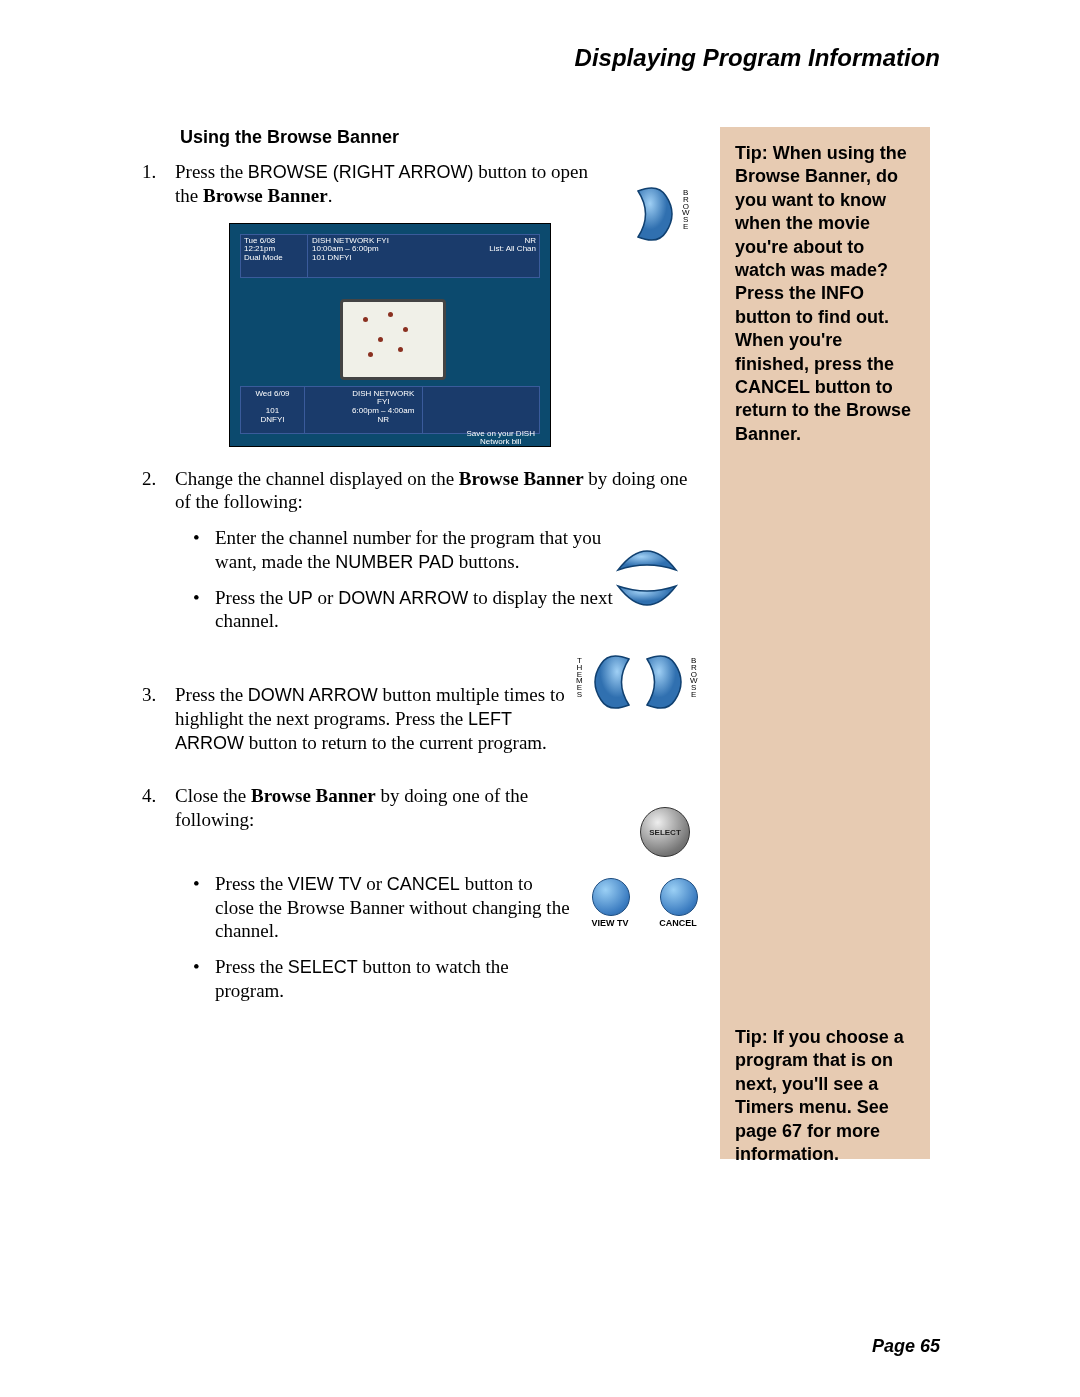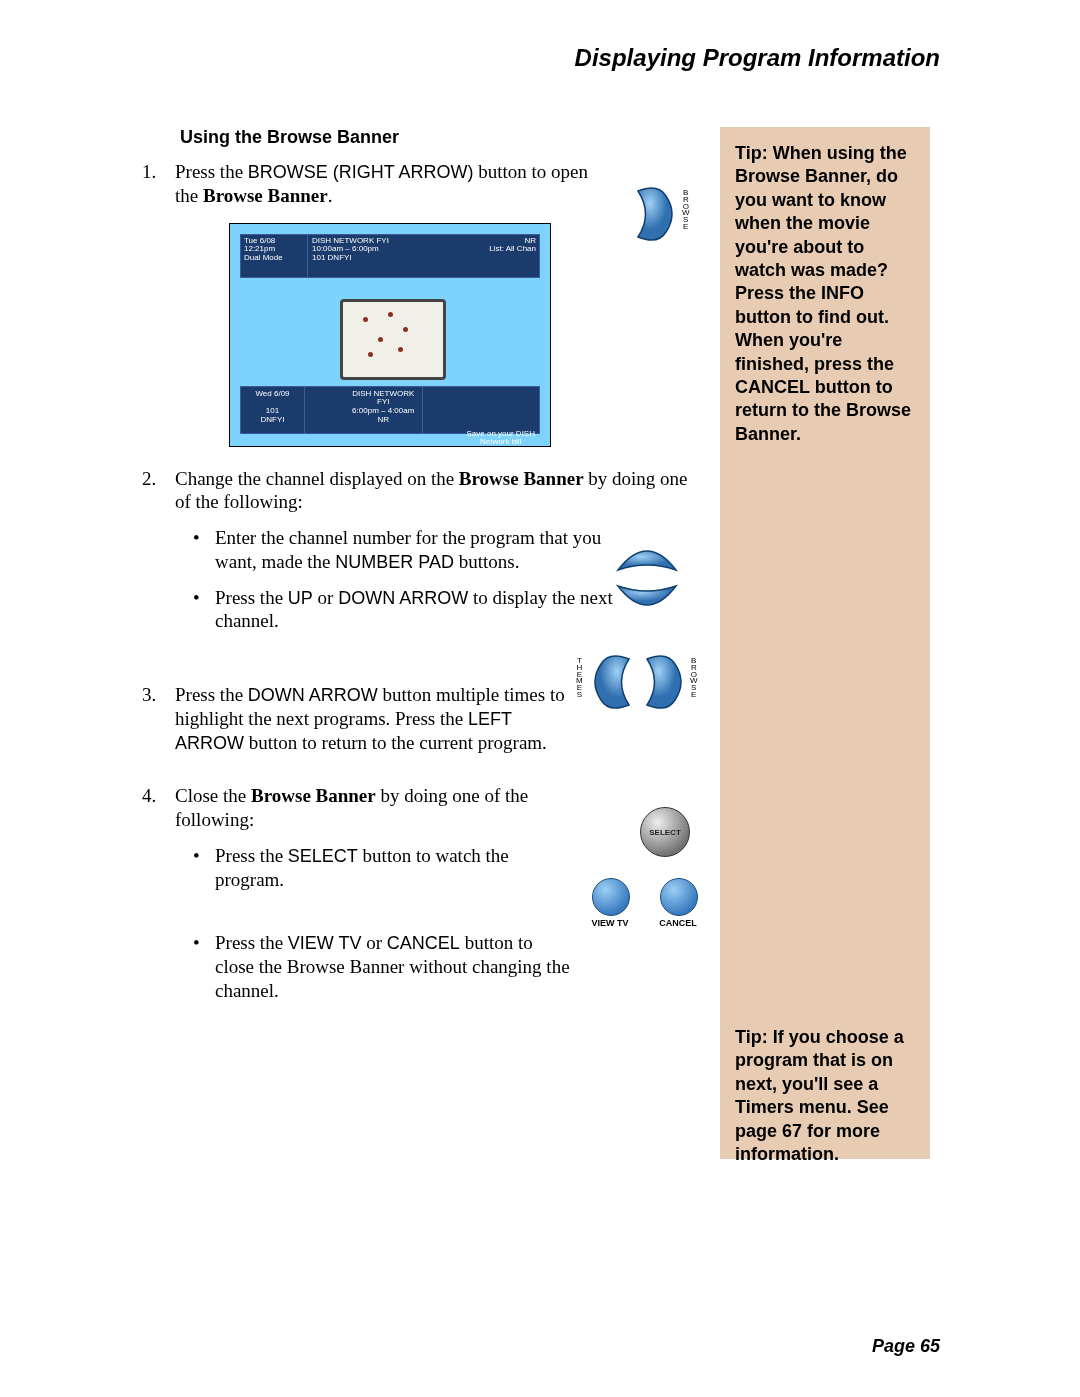--- a/index.html
+++ b/index.html
@@ -92,21 +92,21 @@
     font-family: Arial, Helvetica, sans-serif;
     font-weight: bold;
     font-style: italic;
     font-size: 18px;
   }
   
   .tv-image {
     margin: 15px auto 20px auto;
     width: 320px;
     height: 222px;
-    background: #7dd3fc;
+    background: #0c4a6e;
     position: relative;
     border: 1px solid #000;
   }
   .banner-top {
     position: absolute;
     top: 10px; left: 10px; right: 10px;
     height: 42px;
     background: #1a3b6b;
     border: 1px solid #3a5b9b;
     color: #fff;
@@ -282,26 +282,26 @@
     </div>
 
     <div class="step" style="width:400px; margin-top:50px;">
       <span class="num">3.</span>
       <span>Press the </span><span class="ss">DOWN ARROW</span><span> button multiple times to highlight the next programs. Press the </span><span class="ss">LEFT ARROW</span><span> button to return to the current program.</span>
     </div>
 
     <div class="step" style="width:400px; margin-top:30px;">
       <span class="num">4.</span>
       <span>Close the </span><span class="bold">Browse Banner</span><span> by doing one of the following:</span>
+      <div class="bullet" style="margin-top:40px">
+        <span>Press the </span><span class="ss">VIEW TV</span><span> or </span><span class="ss">CANCEL</span><span> button to close the Browse Banner without changing the channel.</span>
+    </div>
       <div class="bullet">
         <span>Press the </span><span class="ss">SELECT</span><span> button to watch the program.</span>
       </div>
-      <div class="bullet" style="margin-top:40px">
-        <span>Press the </span><span class="ss">VIEW TV</span><span> or </span><span class="ss">CANCEL</span><span> button to close the Browse Banner without changing the channel.</span>
-    </div>
     </div>
   </div>
 
   <div class="browse-btn" style="top:186px; left:633px;">
     <svg viewBox="0 0 46 56">
         <defs>
           <radialGradient id="g1" cx="35%" cy="30%">
             <stop offset="0%" stop-color="#a0d0f5"></stop>
             <stop offset="100%" stop-color="#3070b0"></stop>
           </radialGradient>

